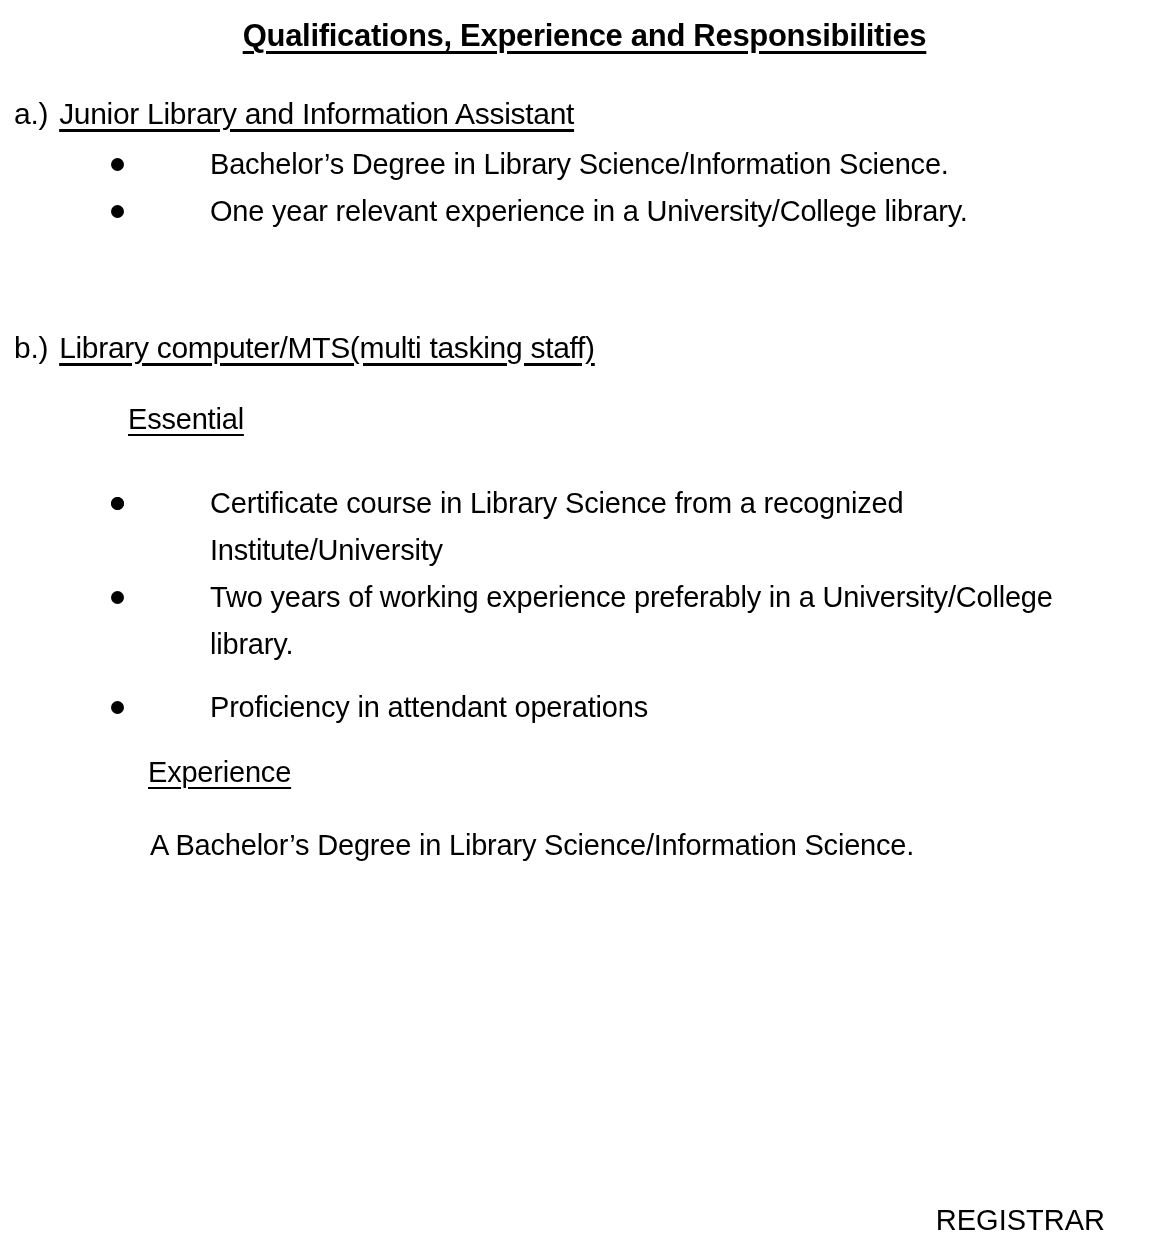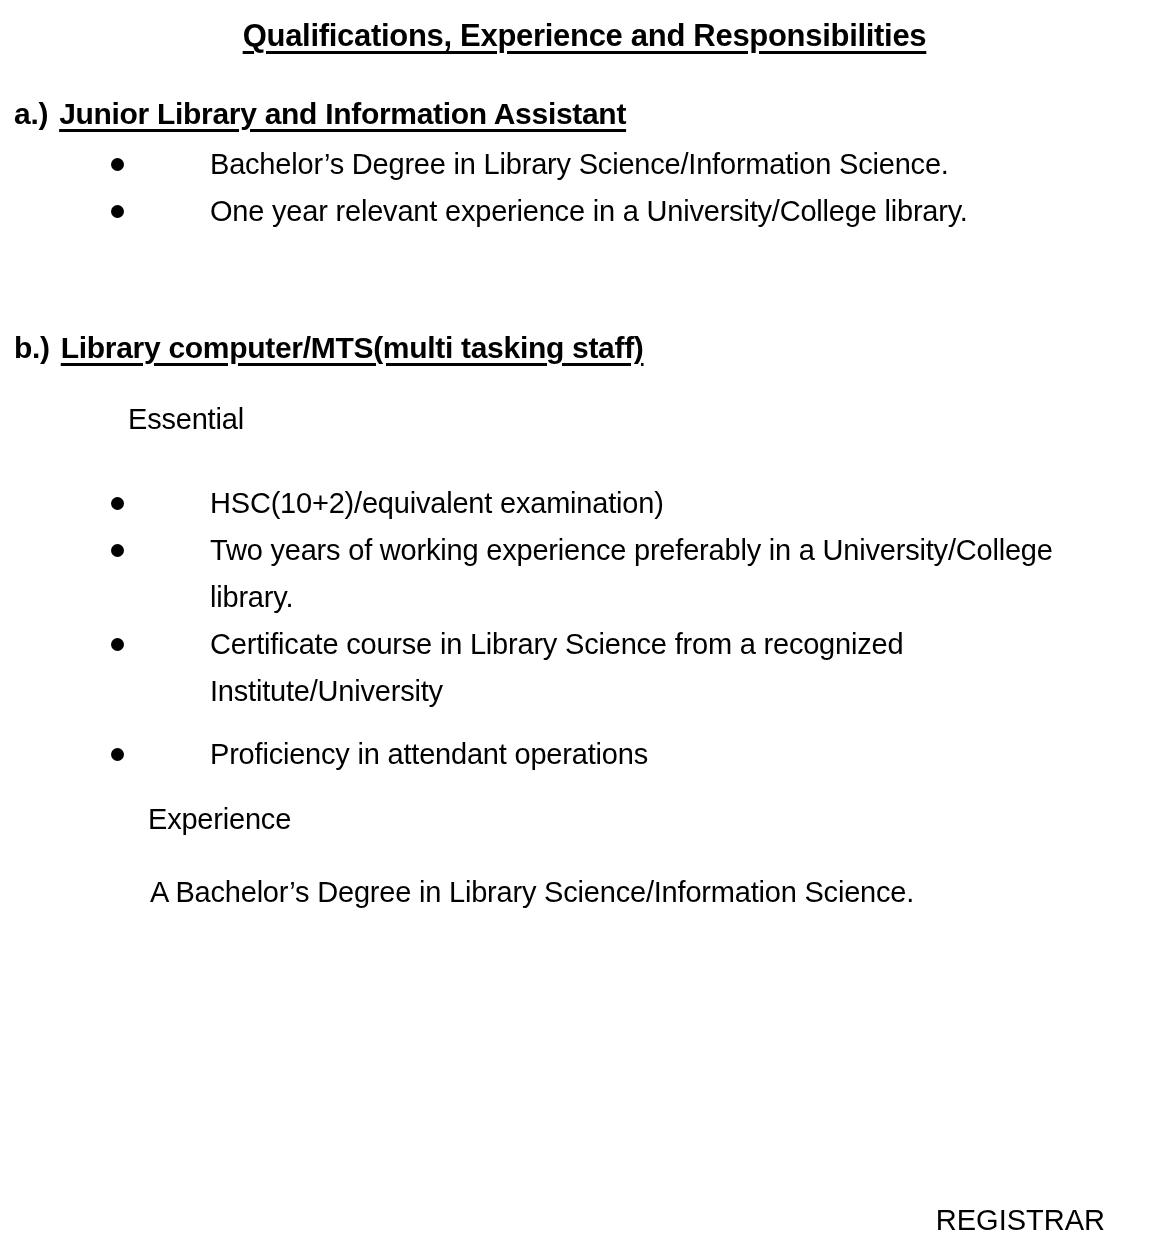--- a/index.html
+++ b/index.html
@@ -24,21 +24,21 @@
     font-weight: bold;
     line-height: 40px;
     text-decoration: underline;
     text-decoration-thickness: 3px;
     text-underline-offset: 5px;
     letter-spacing: -0.3px;
   }
   .section-heading {
     margin-left: 14px;
     font-size: 30px;
-    font-weight: bold;
+    font-weight: normal;
     line-height: 36px;
     letter-spacing: -0.3px;
   }
   .section-heading .prefix { margin-right: 11px; }
   .section-heading .head-underline {
     text-decoration: underline;
     text-decoration-thickness: 3px;
     text-underline-offset: 5px;
   }
   .sec-a-heading { margin-top: 40px; }
@@ -61,20 +61,21 @@
     width: 13px;
     height: 13px;
     border-radius: 50%;
     background: #000000;
   }
   li.gap-above { margin-top: 16px; }
   .sub-label {
     display: inline-block;
     font-size: 29px;
     line-height: 34px;
+    text-decoration: underline;
     text-decoration-thickness: 2px;
     text-underline-offset: 5px;
     letter-spacing: -0.2px;
   }
   .sub-label-essential { margin-left: 128px; margin-top: 36px; }
   .sub-label-desirable { margin-left: 148px; margin-top: 24px; }
   .desirable-text {
     margin-left: 150px;
     margin-top: 39px;
     font-size: 29px;
@@ -113,29 +114,28 @@
 
   <div class="section-heading sec-b-heading">
     <span class="prefix">b.)</span><span class="head-underline">Library computer/MTS(multi tasking staff)</span>
   </div>
 
   <div class="sub-label sub-label-essential">Essential</div>
 
   <ul class="bullets bullets-b">
     <li>
       <span class="dot"></span>
-      <span class="bullet-text">HSC(10+2)/equivalent examination)</span>
+    </li>
+    <li>
+      <span class="dot"></span>
+      <span class="bullet-text">Certificate course in Library Science from a recognized Institute/University</span>
     </li>
     <li>
       <span class="dot"></span>
       <span class="bullet-text">Two years of working experience preferably in a University/College library.</span>
-    </li>
-    <li>
-      <span class="dot"></span>
-      <span class="bullet-text">Certificate course in Library Science from a recognized Institute/University</span>
     </li>
     <li class="gap-above">
       <span class="dot"></span>
       <span class="bullet-text">Proficiency in attendant operations</span>
     </li>
   </ul>
 
   <div class="sub-label sub-label-desirable">Experience</div>
 
   <p class="desirable-text">A Bachelor’s Degree in Library Science/Information Science.</p>

